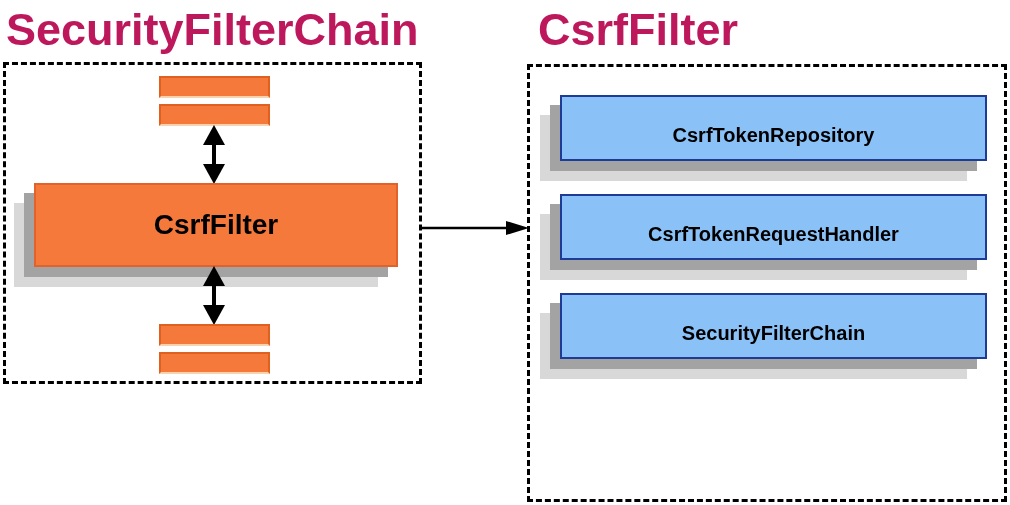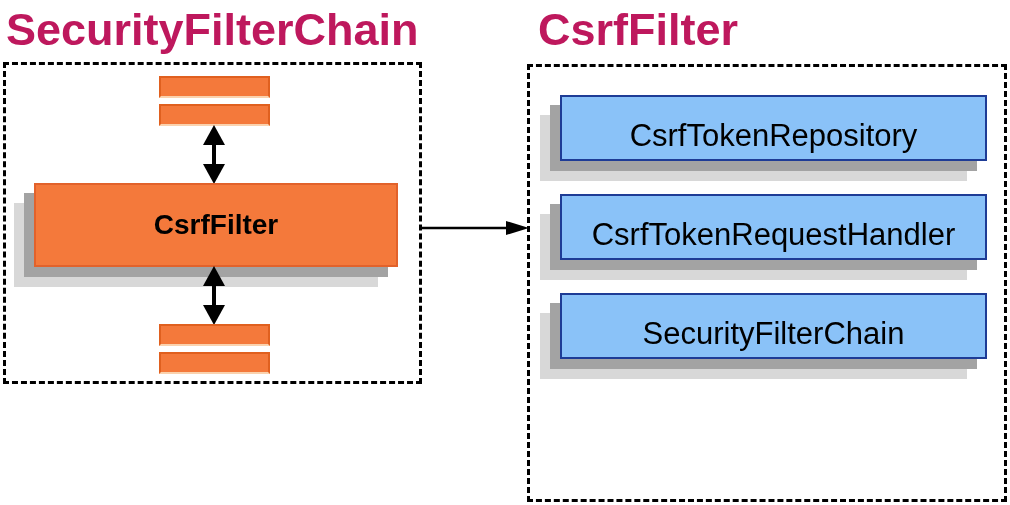--- a/index.html
+++ b/index.html
@@ -56,22 +56,22 @@
     width: 423px;
     height: 62px;
     background: #8AC2F8;
     border: 2px solid #1E3C96;
     box-shadow: -10px 10px 0 0 #A3A3A3, -20px 20px 0 0 #D8D8D8;
     display: flex;
     align-items: center;
     justify-content: center;
   }
   .blue-box .label {
-    font-size: 31px;
-    font-weight: normal;
+    font-size: 20px;
+    font-weight: bold;
     color: #000000;
     margin-top: 15px;
   }
   .arrow-svg { position: absolute; display: block; }
 </style>
 </head>
 <body>
 
 <div class="stage">
 

